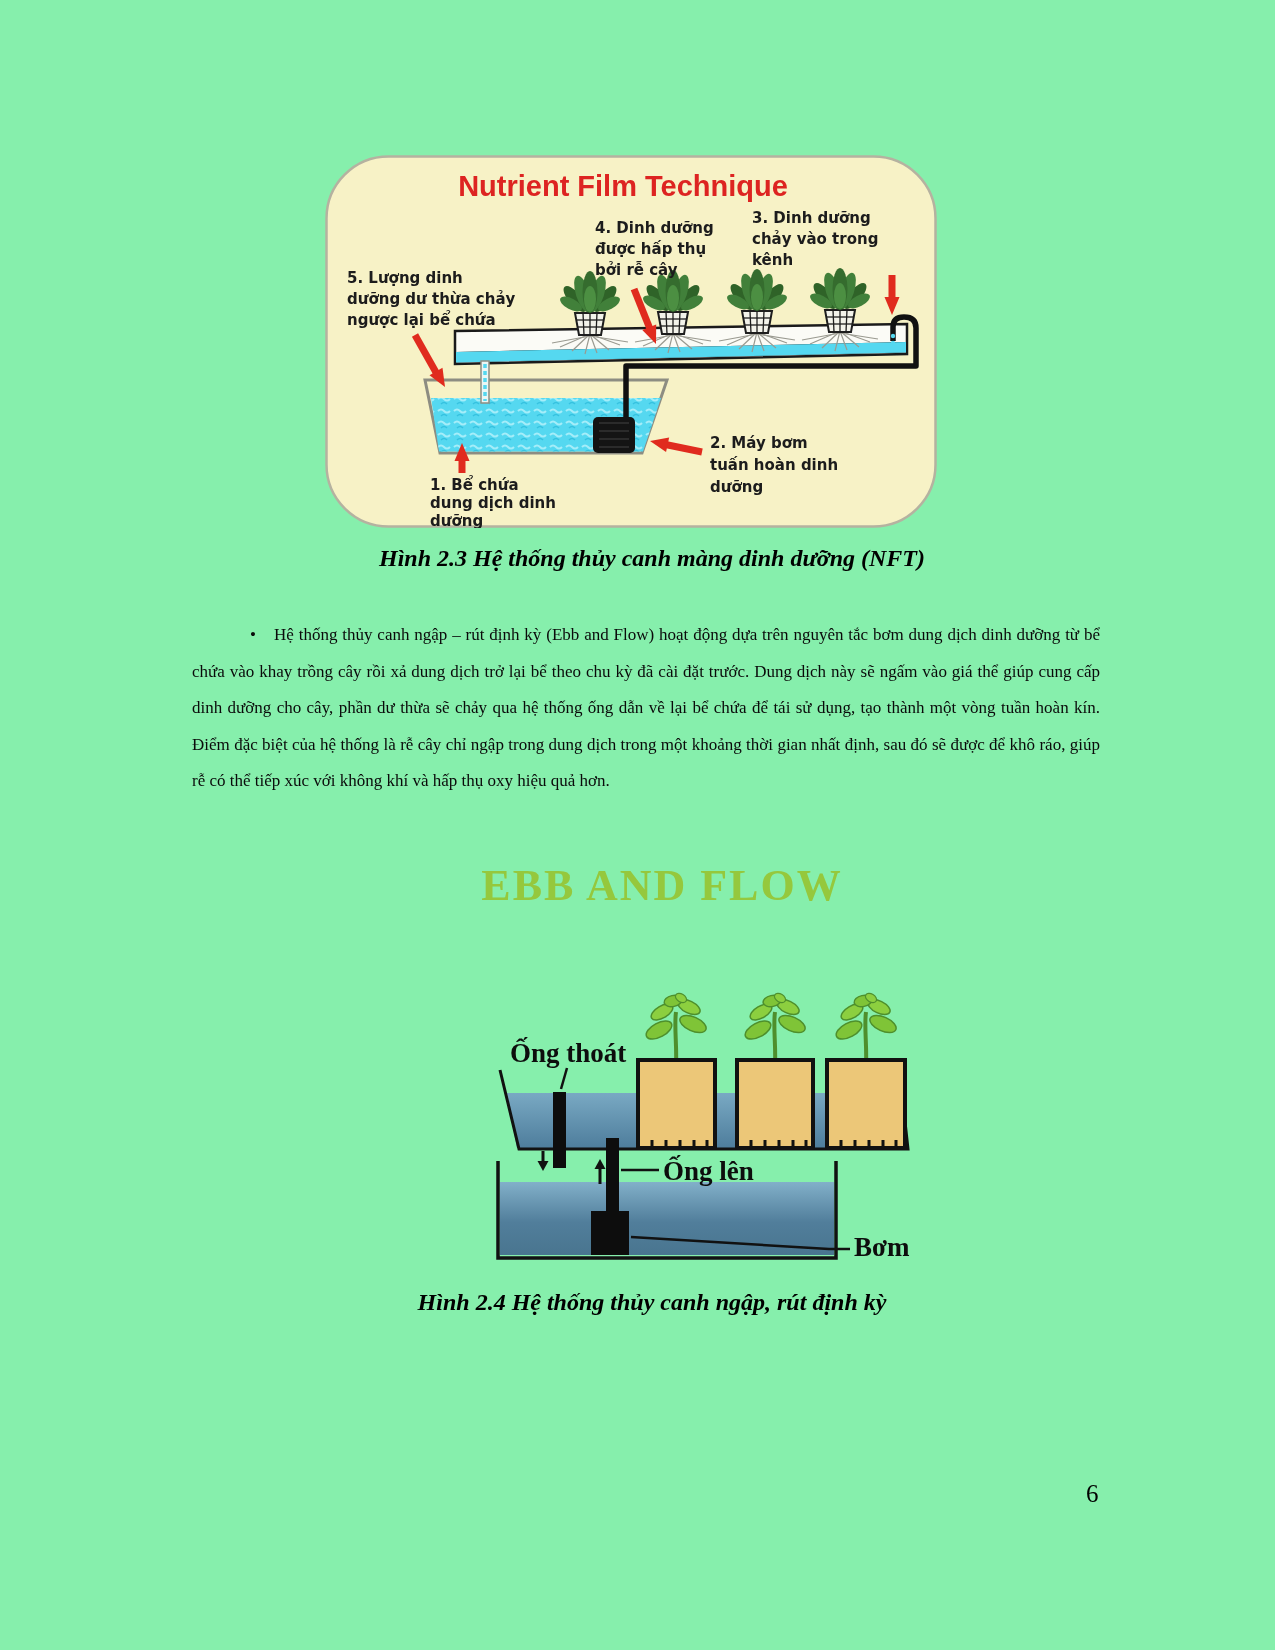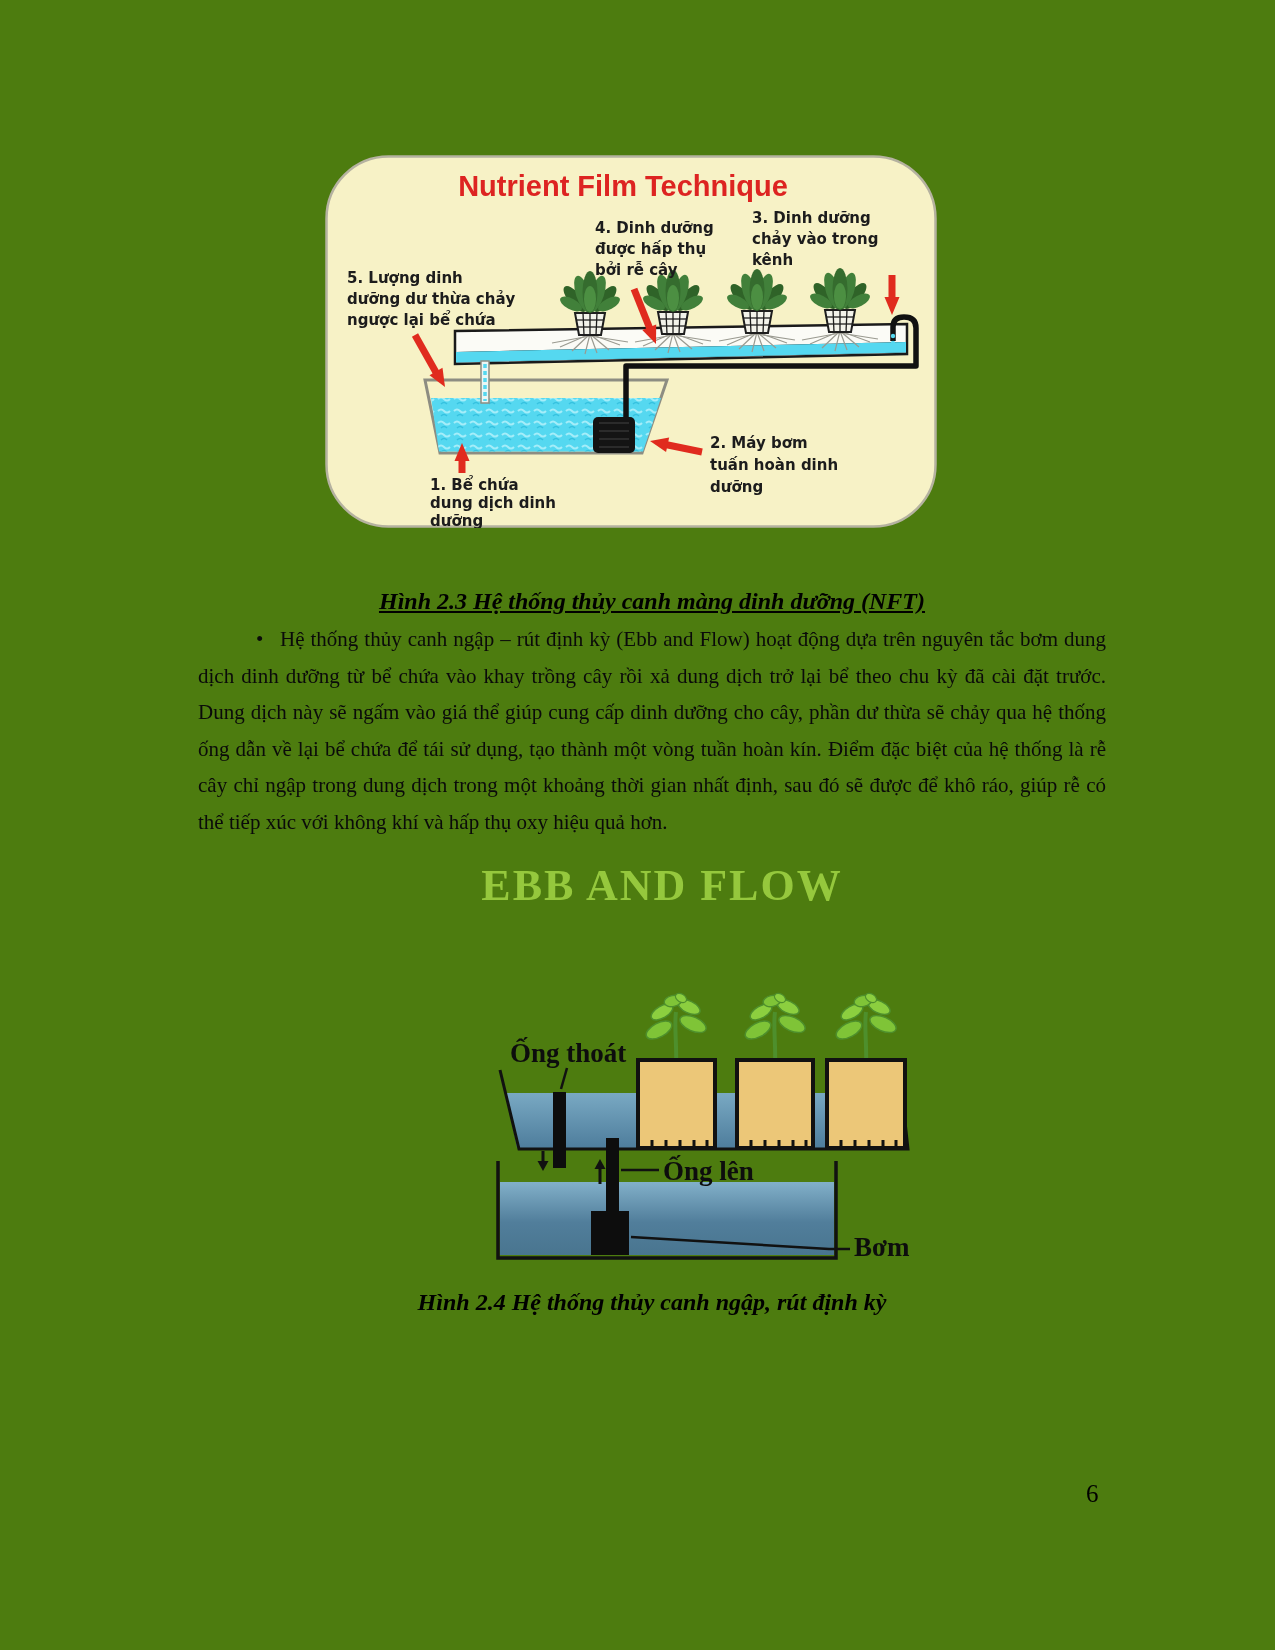--- a/index.html
+++ b/index.html
@@ -1,26 +1,26 @@
 <!DOCTYPE html>
 <html><head>
 <meta charset="utf-8">
 <style>
   html,body { margin:0; padding:0; background:#fff; }
   .page {
-    position:relative; width:1275px; height:1650px; background:#4d7c0f;
+    position:relative; width:1275px; height:1650px; background:#86efac;
     font-family:"Liberation Serif", serif; color:#000; overflow:hidden;
   }
   .fig { position:absolute; }
   .caption {
     position:absolute; left:198px; width:908px; text-align:center;
     font-weight:bold; font-style:italic; font-size:24px; line-height:30px;
   }
   .para {
-    position:absolute; left:198px; width:908px; font-size:21px;
+    position:absolute; left:192px; width:908px; font-size:17px;
     text-align:justify; color:#0a0a0a;
   }
   #para1 { top:600px; line-height:36.5px; text-indent:58px; }
   #para2 { top:1330px; line-height:39.5px; text-indent:40px; }
   .bullet-marker { display:inline-block; width:24px; text-indent:0; }
   .page-num { position:absolute; left:1086px; top:1480px; font-size:25px; }
   
   .nft-title { font-family:"Liberation Sans", sans-serif; font-weight:bold; font-size:29px; fill:#dd2421; }
   .nft-label { font-family:"DejaVu Sans", sans-serif; font-weight:bold; font-size:15px; fill:#1c1c1c; }
   .ebb-title { font-family:"Liberation Serif", serif; font-weight:bold; font-size:44px; fill:#95c83d; letter-spacing:2px; }
@@ -142,21 +142,21 @@
       <text class="nft-label" x="385" y="293">2. Máy bơm</text>
       <text class="nft-label" x="385" y="315">tuấn hoàn dinh</text>
       <text class="nft-label" x="385" y="337">dưỡng</text>
 
       <text class="nft-label" x="105" y="335">1. Bể chứa</text>
       <text class="nft-label" x="105" y="353">dung dịch dinh</text>
       <text class="nft-label" x="105" y="371">dưỡng</text>
     </g>
   </svg>
 
-  <div class="caption" style="top:586px;text-decoration:underline;">Hình 2.3 Hệ thống thủy canh màng dinh dưỡng (NFT)</div>
+  <div class="caption" style="top:543px;">Hình 2.3 Hệ thống thủy canh màng dinh dưỡng (NFT)</div>
 
   <p class="para" id="para1"><span class="bullet-marker">•</span><span>Hệ thống thủy canh ngập – rút định kỳ (Ebb and Flow) hoạt động dựa trên nguyên tắc bơm dung dịch dinh dưỡng từ bể chứa vào khay trồng cây rồi xả dung dịch trở lại bể theo chu kỳ đã cài đặt trước. Dung dịch này sẽ ngấm vào giá thể giúp cung cấp dinh dưỡng cho cây, phần dư thừa sẽ chảy qua hệ thống ống dẫn về lại bể chứa để tái sử dụng, tạo thành một vòng tuần hoàn kín. Điểm đặc biệt của hệ thống là rễ cây chỉ ngập trong dung dịch trong một khoảng thời gian nhất định, sau đó sẽ được để khô ráo, giúp rễ có thể tiếp xúc với không khí và hấp thụ oxy hiệu quả hơn.</span></p>
 
   <svg class="fig" style="left:430px; top:852px;" width="485" height="410" viewBox="0 0 485 410">
     <defs>
       <linearGradient id="ebbw1" x1="0" y1="0" x2="0" y2="1">
         <stop offset="0" stop-color="#79a9c3"></stop>
         <stop offset="1" stop-color="#4e7d9c"></stop>
       </linearGradient>
       <linearGradient id="ebbw2" x1="0" y1="0" x2="0" y2="1">

